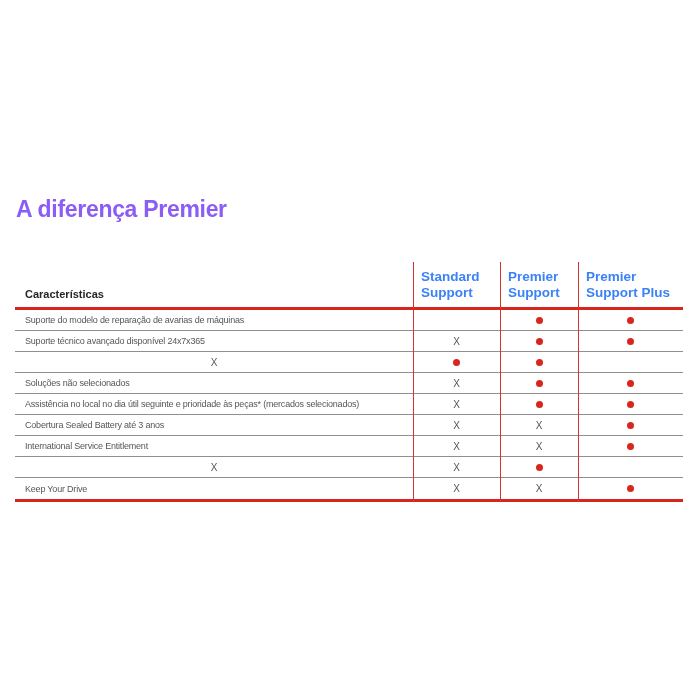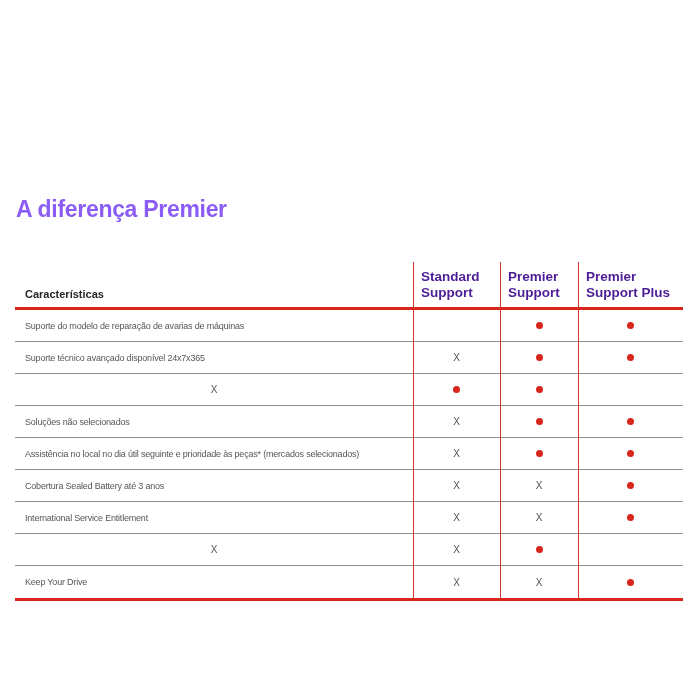--- a/index.html
+++ b/index.html
@@ -51,31 +51,31 @@
     align-items: flex-end;
     padding: 0 0 6px 8px;
     box-sizing: border-box;
   }
   .hdr-col span {
     display: block;
     max-width: 86px;
     font-size: 13.5px;
     font-weight: 700;
     line-height: 16px;
-    color: #4c1d95;
+    color: #3b82f6;
   }
   .rule {
     height: 3px;
     background: #d9261c;
   }
   
   .t-row {
     display: grid;
     grid-template-columns: 398px 87px 78px 105px;
-    height: 32px;
+    height: 21px;
     box-sizing: border-box;
     border-bottom: 1px solid #8f8f8f;
     align-items: center;
   }
   .t-body .t-row:last-child { border-bottom: none; }
   .feature {
     padding-left: 10px;
     font-size: 9px;
     letter-spacing: -0.2px;
     color: #54565a;

